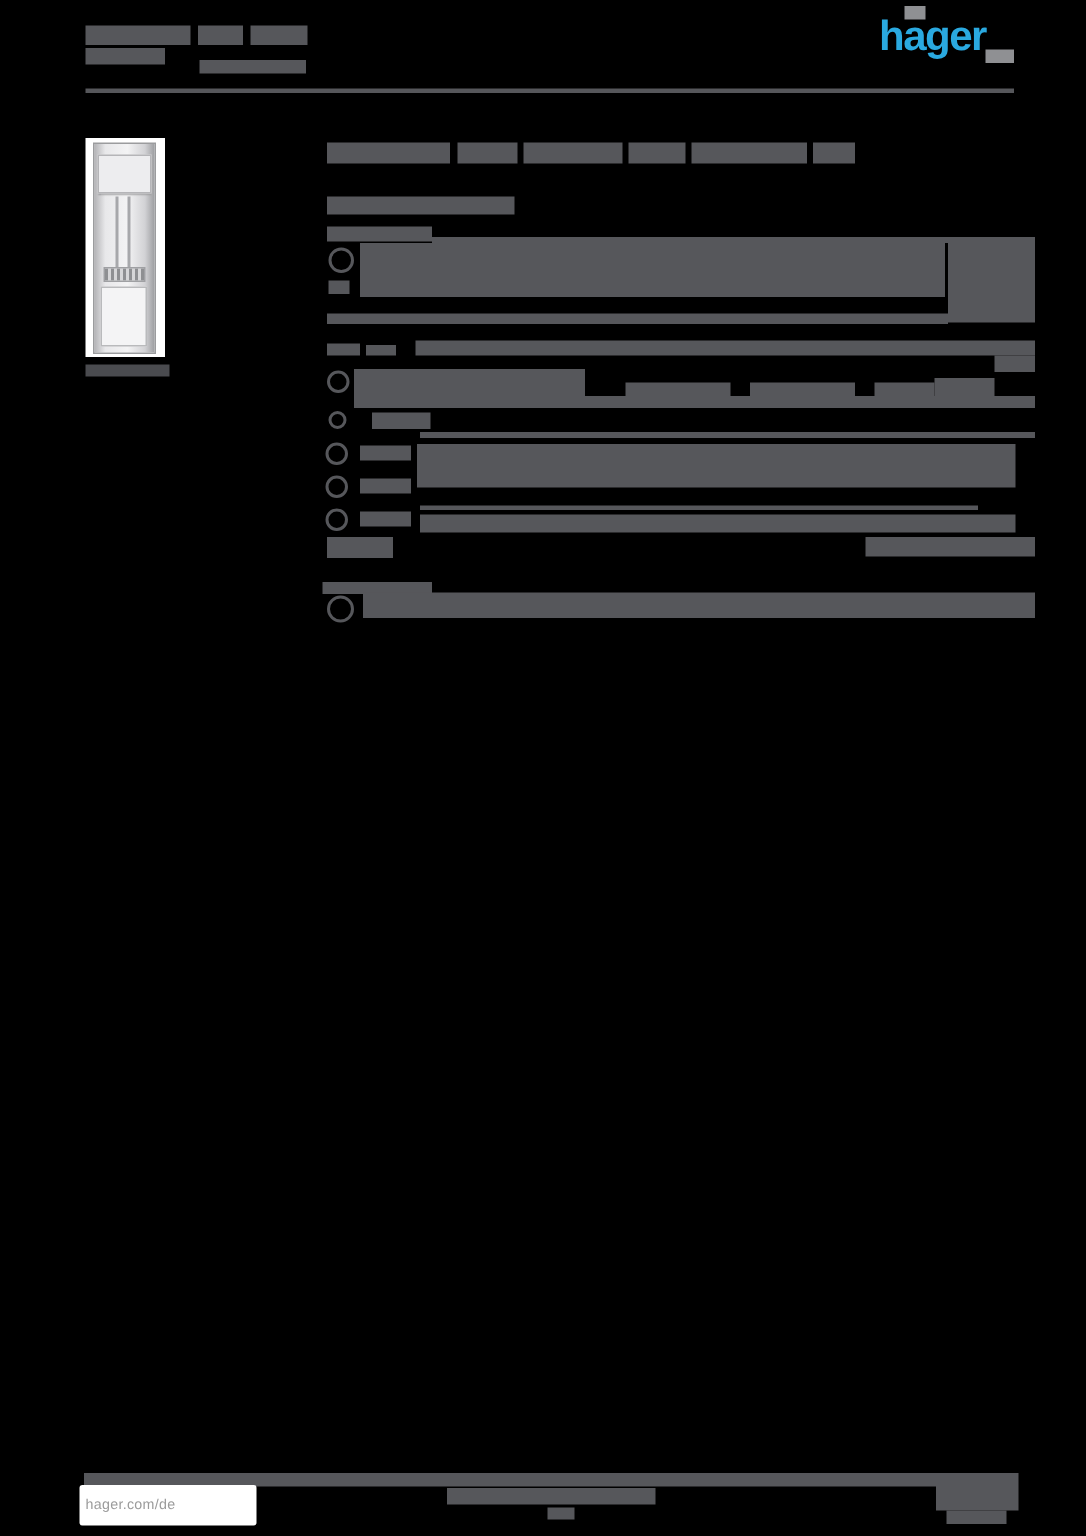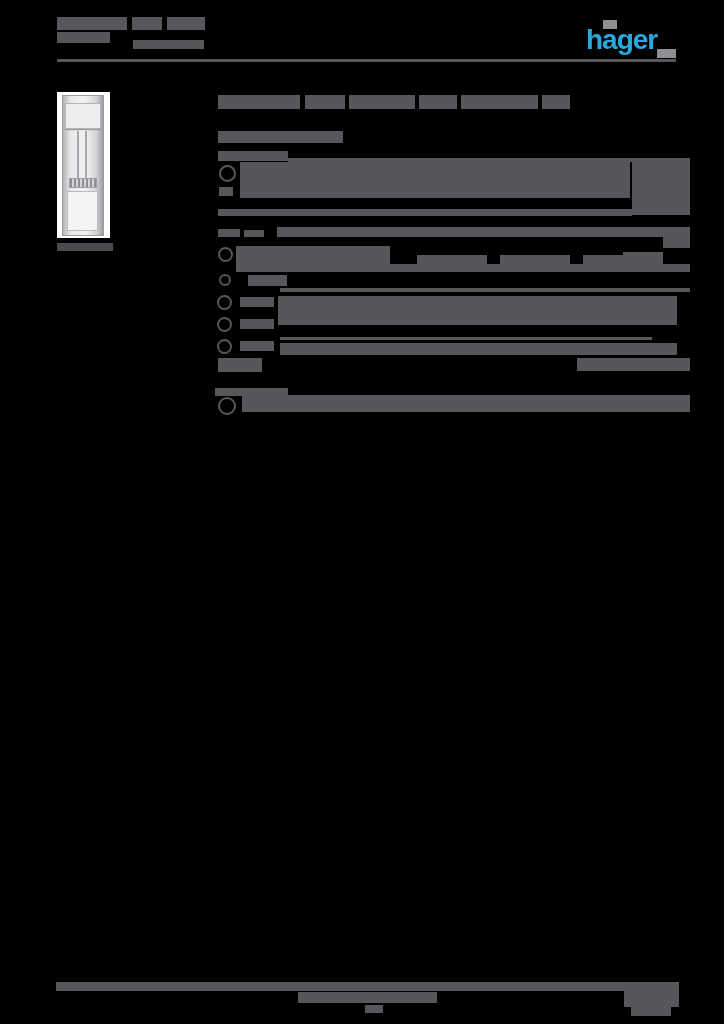--- a/index.html
+++ b/index.html
@@ -8,21 +8,21 @@
   .page{position:absolute;left:0;top:0;width:724px;height:1024px;background:#000;}
 
   
   .g{position:absolute;}
   .g.bar{background:#56575b;}
   .g.darkbar{background:#4a4b4f;}
   .g.rule{background:#56575b;}
   .g.circle{border:2px solid #56575b;border-radius:50%;background:transparent;box-sizing:border-box;}
 
   
-  .logo{position:absolute;left:586px;top:24px;width:92px;height:36px;}
+  .logo{position:absolute;left:586px;top:8px;width:92px;height:36px;}
   .logo .word{position:absolute;left:0;top:0;font-size:28px;font-weight:800;
               letter-spacing:-1px;color:#2aa9e0;line-height:32px;}
   .logo .flag-top{position:absolute;left:17px;top:-4px;width:14px;height:9px;background:#8f9093;}
   .logo .flag-bottom{position:absolute;left:71px;top:25px;width:19px;height:9px;background:#8f9093;}
 
   
   .photo-box{position:absolute;left:57px;top:92px;width:53px;height:146px;background:#fff;}
   .unit{position:absolute;left:5px;top:3px;width:40px;height:139px;
         background:linear-gradient(90deg,#b4b4b7 0%,#e8e8ea 18%,#f3f3f4 55%,#d2d2d5 84%,#9d9ea1 100%);
         border:1px solid #9b9c9e;}
@@ -112,14 +112,17 @@
       <div class="g bar" style="left: 215px; top: 388px; width: 73px; height: 8px;"></div>
       <div class="g circle" style="left: 218px; top: 397px; width: 18px; height: 18px;"></div>
       <div class="g bar" style="left: 242px; top: 395px; width: 448px; height: 17px;"></div>
       <div class="g bar" style="left: 56px; top: 982px; width: 568px; height: 9px;"></div>
       <div class="g bar" style="left: 624px; top: 982px; width: 55px; height: 25px;"></div>
       <div class="g bar" style="left: 631px; top: 1007px; width: 40px; height: 9px;"></div>
       <div class="g bar" style="left: 298px; top: 992px; width: 139px; height: 11px;"></div>
       <div class="g bar" style="left: 365px; top: 1005px; width: 18px; height: 8px;"></div>
     </div>
 
+  <div class="site-box">
+    <span>hager.com/de</span>
+  </div>
 
 </div>
 
 </body></html>

